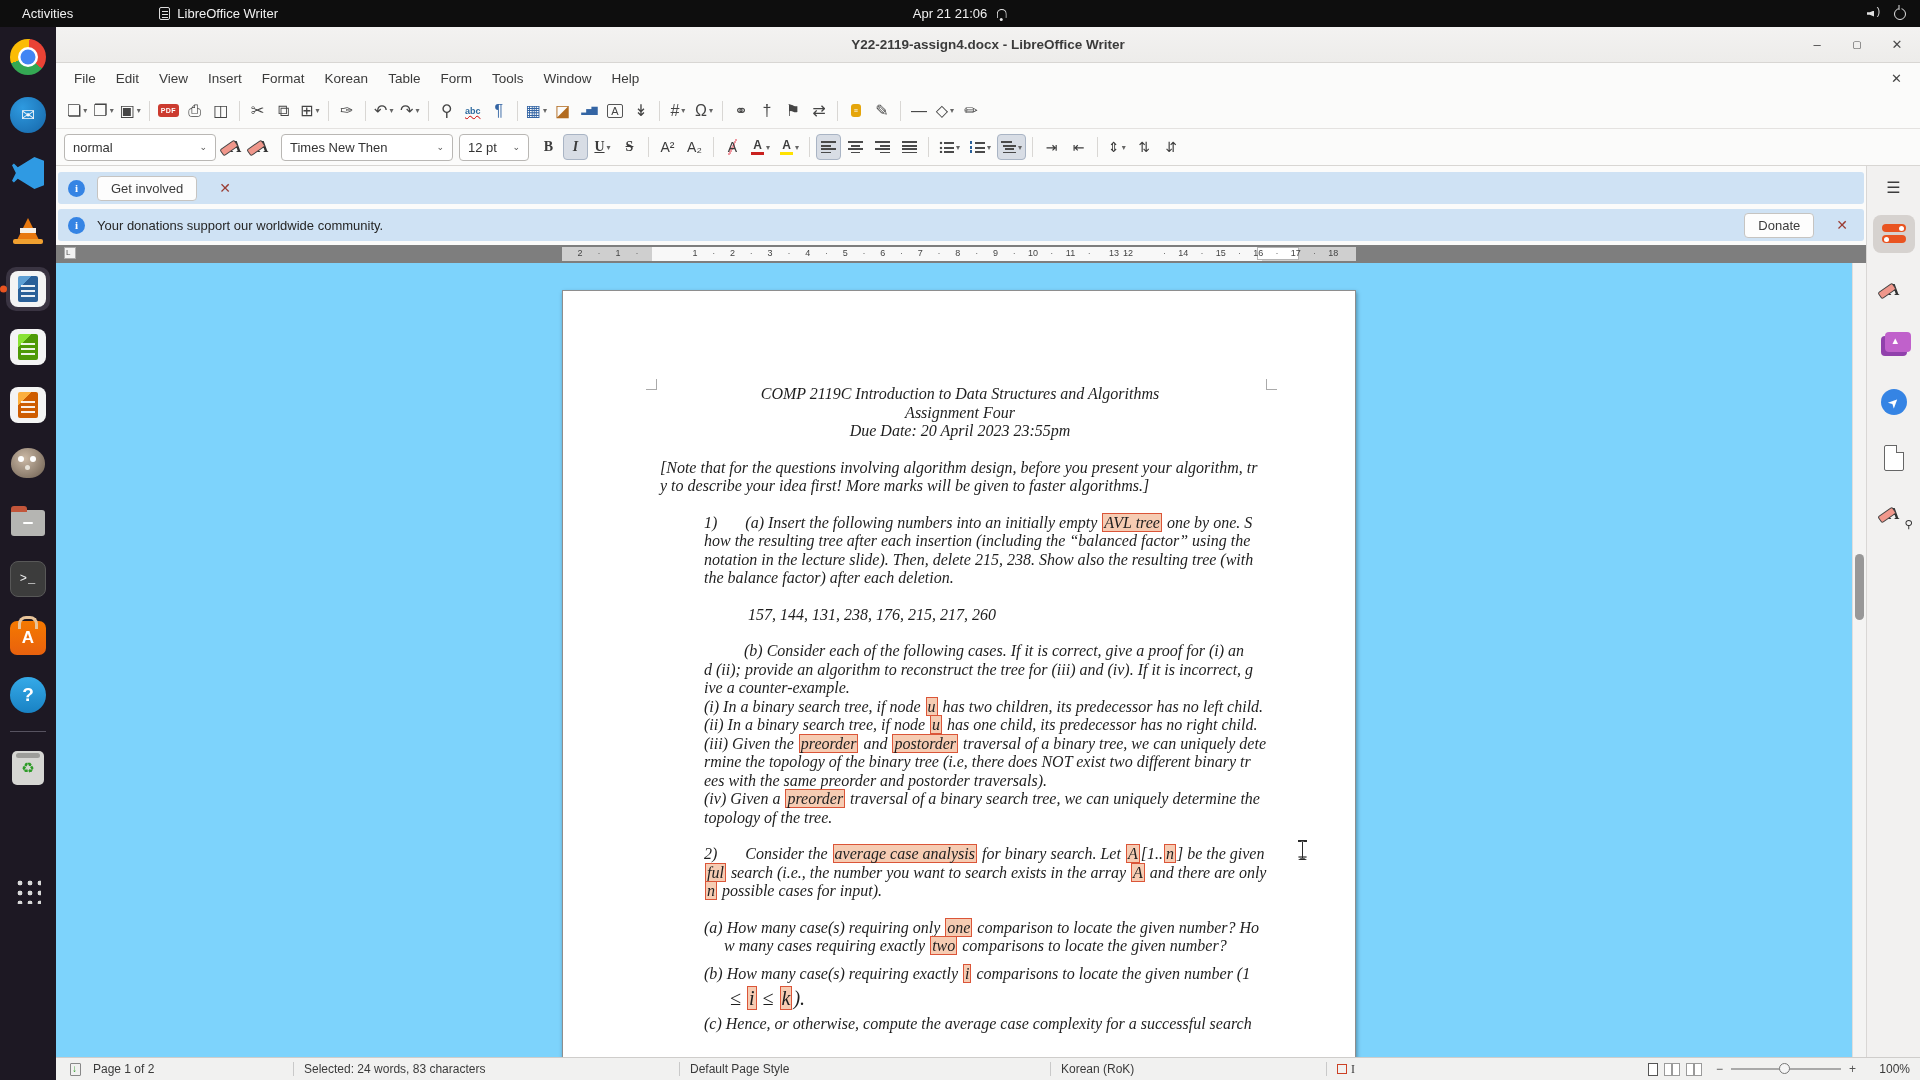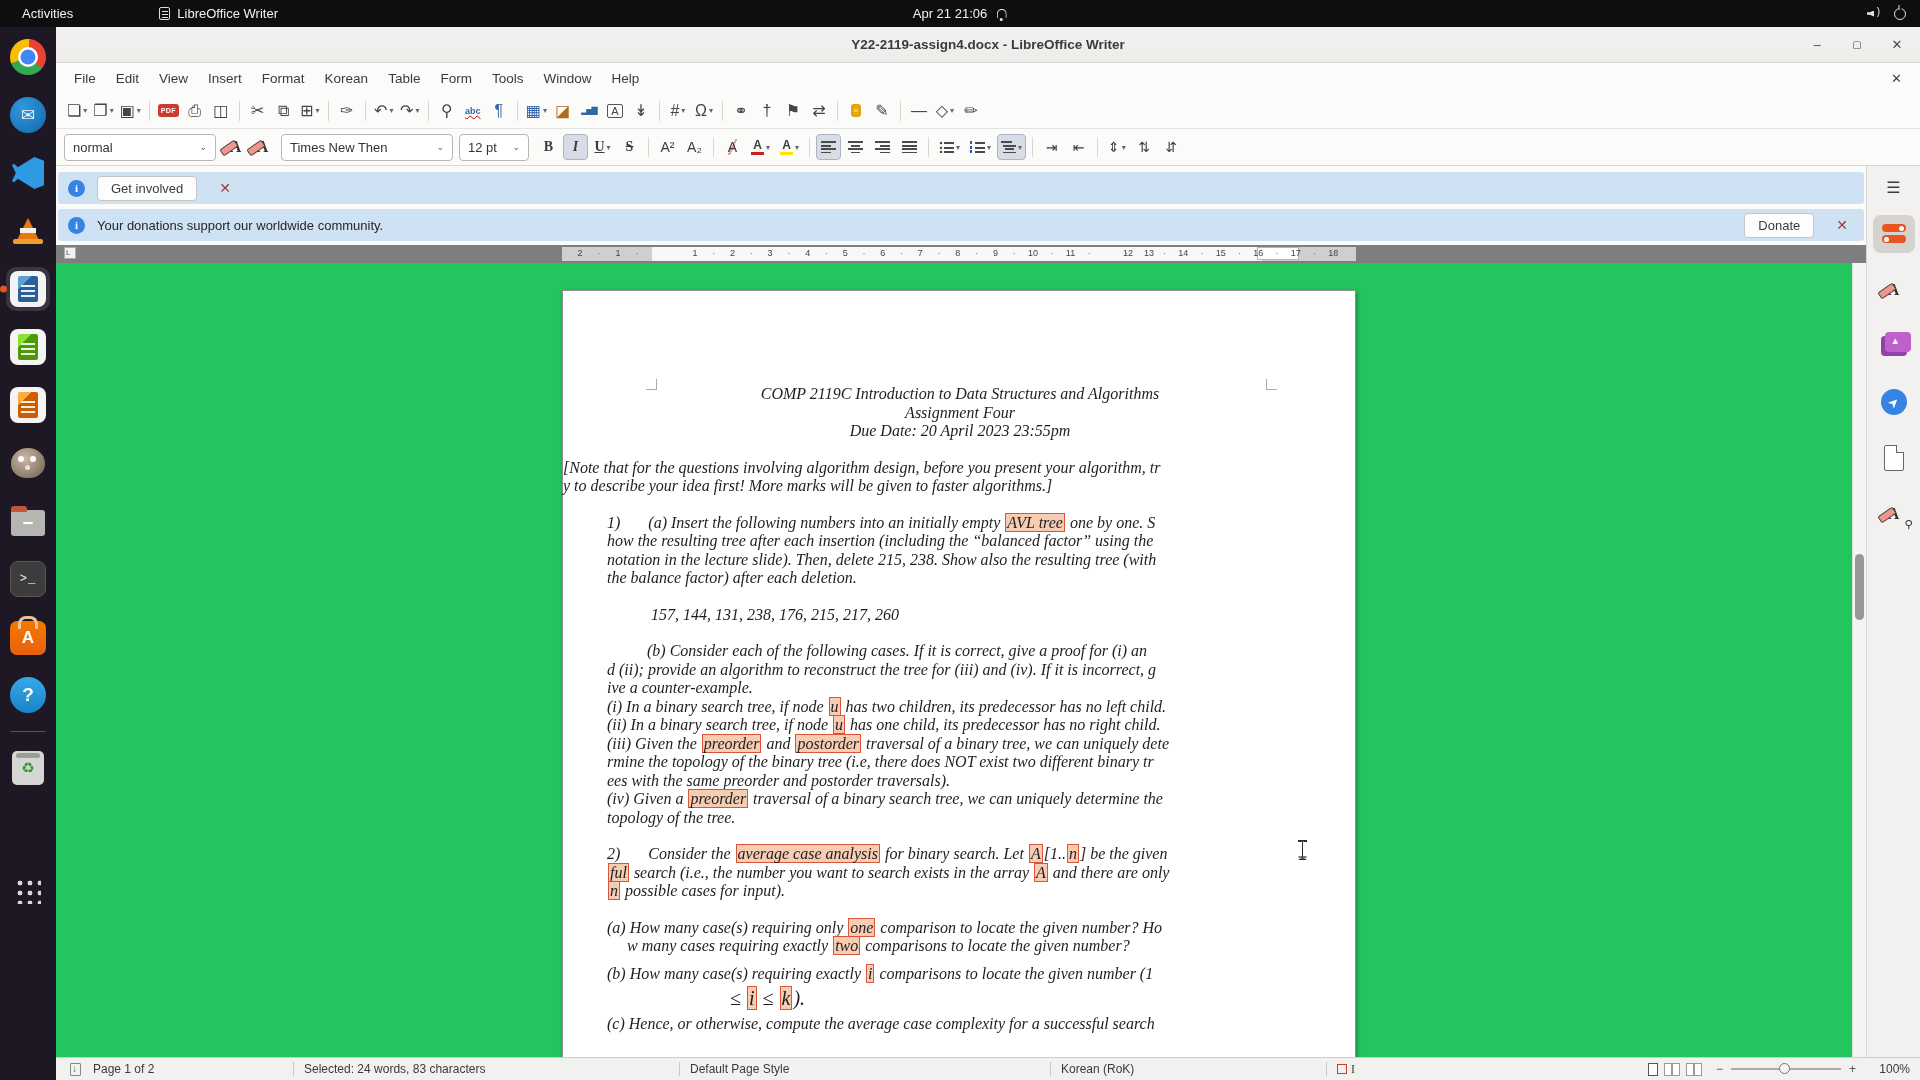--- a/index.html
+++ b/index.html
@@ -152,29 +152,29 @@
   .rulerrow { height:18px; position:relative; background:#7e7e7e; margin-top:4px; }
   .ruler-corner { position:absolute; left:8px; top:2px; width:12px; height:12px; background:#f2f2f2; border:1px solid #aaa;
     font-size:8px; color:#555; display:flex; align-items:flex-end; padding:1px; }
   .ruler-strip { position:absolute; left:506px; top:2px; width:794px; height:14px; background:#cfcfcf; overflow:hidden; }
   .ruler-active { position:absolute; left:90px; top:0; width:610px; height:14px; background:#f8f8f8; }
   .rnum { position:absolute; top:1px; transform:translateX(-50%); font-size:9px; color:#444; }
   .rdot { position:absolute; top:1px; transform:translateX(-50%); font-size:9px; color:#666; }
   .rbox { position:absolute; top:0; height:13px; background:#fff; border:1px solid #b5b5b5; }
 
   .canvasrow { flex:1; display:flex; min-height:0; }
-  .canvas { flex:1; position:relative; background:#22c55e; overflow:hidden;text-decoration:underline; }
+  .canvas { flex:1; position:relative; background:#7dd3fc; overflow:hidden;text-decoration:underline; }
   .page { position:absolute; left:506px; top:27px; width:794px; height:1040px; background:#fff;
     border:1px solid #8e8e8e; box-shadow:1px 2px 4px rgba(0,0,0,.35); }
   .corner { position:absolute; width:11px; height:11px; }
   .corner.tl { left:83px; top:88px; border-right:1px solid #aaa; border-bottom:1px solid #aaa; }
   .corner.tr { left:703px; top:88px; border-left:1px solid #aaa; border-bottom:1px solid #aaa; }
   .doc-text { position:absolute; left:0; top:94px; width:794px; color:#1e1e1e;
     font-family:"Liberation Serif","DejaVu Serif",serif; font-style:italic; font-size:16px; line-height:18.5px; }
-  .dl { white-space:pre; }
+  .dl { white-space:pre; padding-left:97px; }
   .dl.c { padding:0 95px; text-align:center; }
   .dl.f { font-size:20px; line-height:30px; padding-left:167px; }
   .hl { background:#f6ccb3; border:1px solid rgba(214,64,34,.85); padding:0 1px; margin:0 1px; }
   .sup { font-size:10.5px; vertical-align:7px; }
 
   .vscroll { width:14px; background:#f4f4f3; border-left:1px solid #e0dedd; position:relative; }
   .vthumb { position:absolute; left:2px; right:2px; top:291px; height:66px; background:#989898; border-radius:6px; cursor:pointer; }
 
   
   .sidebar { width:54px; background:#f2f1f0; border-left:1px solid #d9d7d5; display:flex; flex-direction:column; align-items:center; }
@@ -591,21 +591,21 @@
               <span class="rnum" style="left: 395.85px;">8</span>
               <span class="rdot" style="left: 414.625px;">·</span>
               <span class="rnum" style="left: 433.4px;">9</span>
               <span class="rdot" style="left: 452.175px;">·</span>
               <span class="rnum" style="left: 470.95px;">10</span>
               <span class="rdot" style="left: 489.725px;">·</span>
               <span class="rnum" style="left: 508.5px;">11</span>
               <span class="rdot" style="left: 527.275px;">·</span>
               <span class="rnum" style="left: 566px;">12</span>
               <span class="rdot" style="left: 564.825px;">·</span>
-              <span class="rnum" style="left: 587px;">13</span>
+              <span class="rnum" style="left: 552px;">13</span>
               <span class="rdot" style="left: 602.375px;">·</span>
               <span class="rnum" style="left: 621.15px;">14</span>
               <span class="rdot" style="left: 639.925px;">·</span>
               <span class="rnum" style="left: 658.7px;">15</span>
               <span class="rdot" style="left: 677.475px;">·</span>
               <span class="rnum" style="left: 696.25px;">16</span>
               <span class="rdot" style="left: 715.025px;">·</span>
               <span class="rnum" style="left: 733.8px;">17</span>
               <span class="rdot" style="left: 752.575px;">·</span>
               <span class="rnum" style="left: 771.35px;">18</span>

